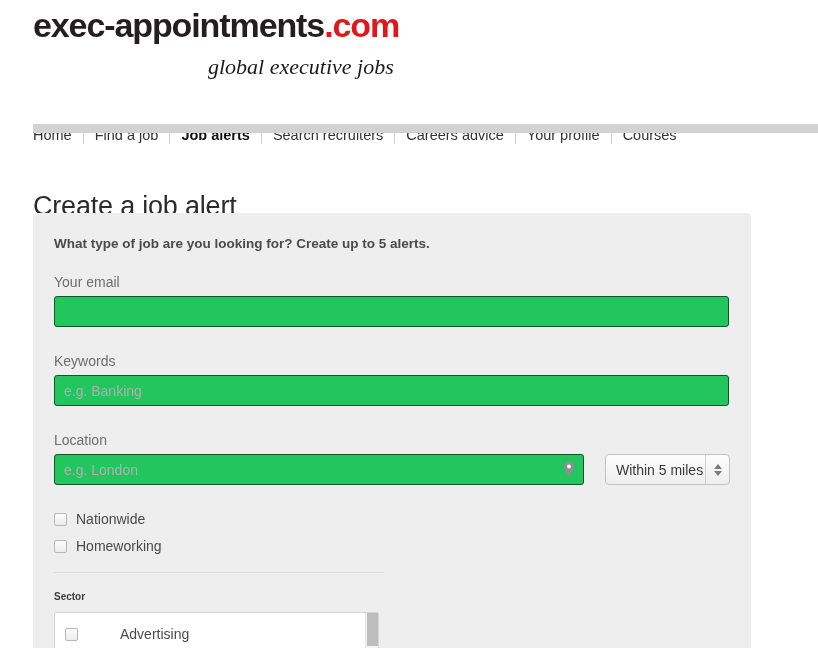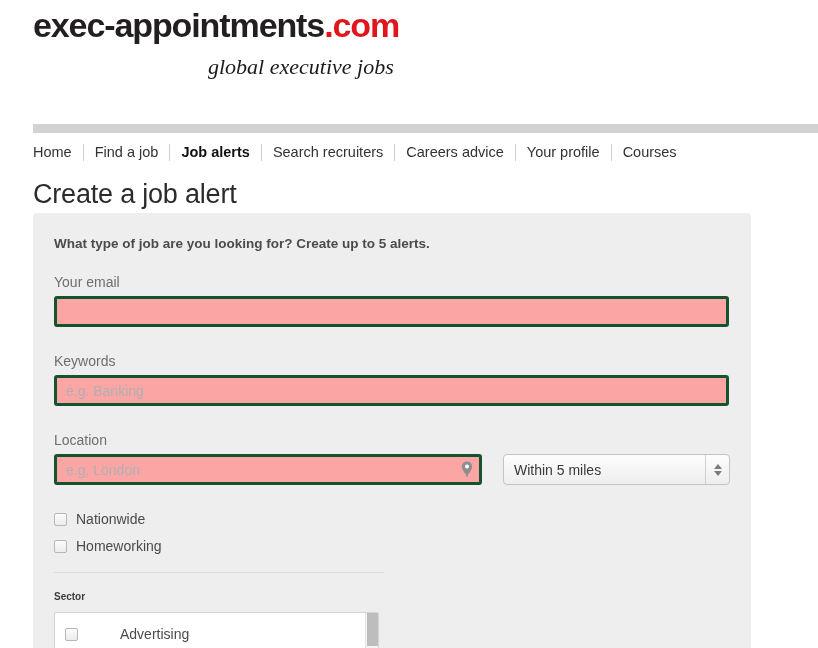--- a/index.html
+++ b/index.html
@@ -31,21 +31,21 @@
     color: #1a1a1a;
     text-align: left;
     margin-left: 175px;
     margin-top: 10px;
     line-height: 26px;
     white-space: nowrap;
   }
 
   
   .nav {
-    position:absolute; left:33px; top:118px;
+    position:absolute; left:33px; top:101px;
     display:flex; align-items:center;
     font-size:14.5px; color:#333;margin-top:24px;
   }
   .nav-item {
     padding: 0 11px;
     color:#333;
     text-decoration:none;
     white-space:nowrap;
     line-height:20px;
     cursor:pointer;
@@ -55,21 +55,21 @@
   .nav-div { width:1px; height:17px; background:#cfcfcf; }
 
   .gray-bar {
     position:absolute; left:33px; top:124px;
     width:785px; height:9px;
     background:#d2d2d2;
   }
 
   
   .page-title {
-    position:absolute; left:33px; top:160px;
+    position:absolute; left:33px; top:172px;
     font-size:27px; color:#2b2b2b; font-weight:normal;
     letter-spacing:-0.2px;
     line-height:32px;
   }
 
   
   .panel {
     position:absolute; left:33px; top:213px;
     width:718px; height:440px;
     background:#eeeeee;
@@ -81,35 +81,35 @@
     font-size:13.5px; font-weight:bold; color:#4b4b4b;
     margin: 0 0 20px 0; line-height:18px;
   }
   .field-label {
     font-size:14px; color:#6e6e6e; line-height:18px;
     margin-bottom:5px;
   }
   .text-input {
     display:block;
     width:675px; height:31px;
-    border:3px solid #14532d;
+    border:1px solid #14532d;
     border-radius:3px;
-    background:#fca5a5;
+    background:#22c55e;
     font-size:14px; color:#555;
     padding: 0 9px;
     font-family:"Liberation Sans", sans-serif;
     outline:none;
   }
   .text-input::placeholder { color:#b0b0b0; }
   .field-block { margin-bottom:25px; }
 
   
   .loc-row { display:flex; align-items:flex-start; }
   .loc-wrap { position:relative; }
-  .loc-input { width:428px; padding-right:24px; }
+  .loc-input { width:530px; padding-right:24px; }
   .pin-icon {
     position:absolute; right:9px; top:7px;
     width:12px; height:17px;
     pointer-events:none;
   }
   .radius-select {
     position:relative;
     margin-left:21px;
     width:236px; height:31px;
     border:1px solid #c3c3c3;

